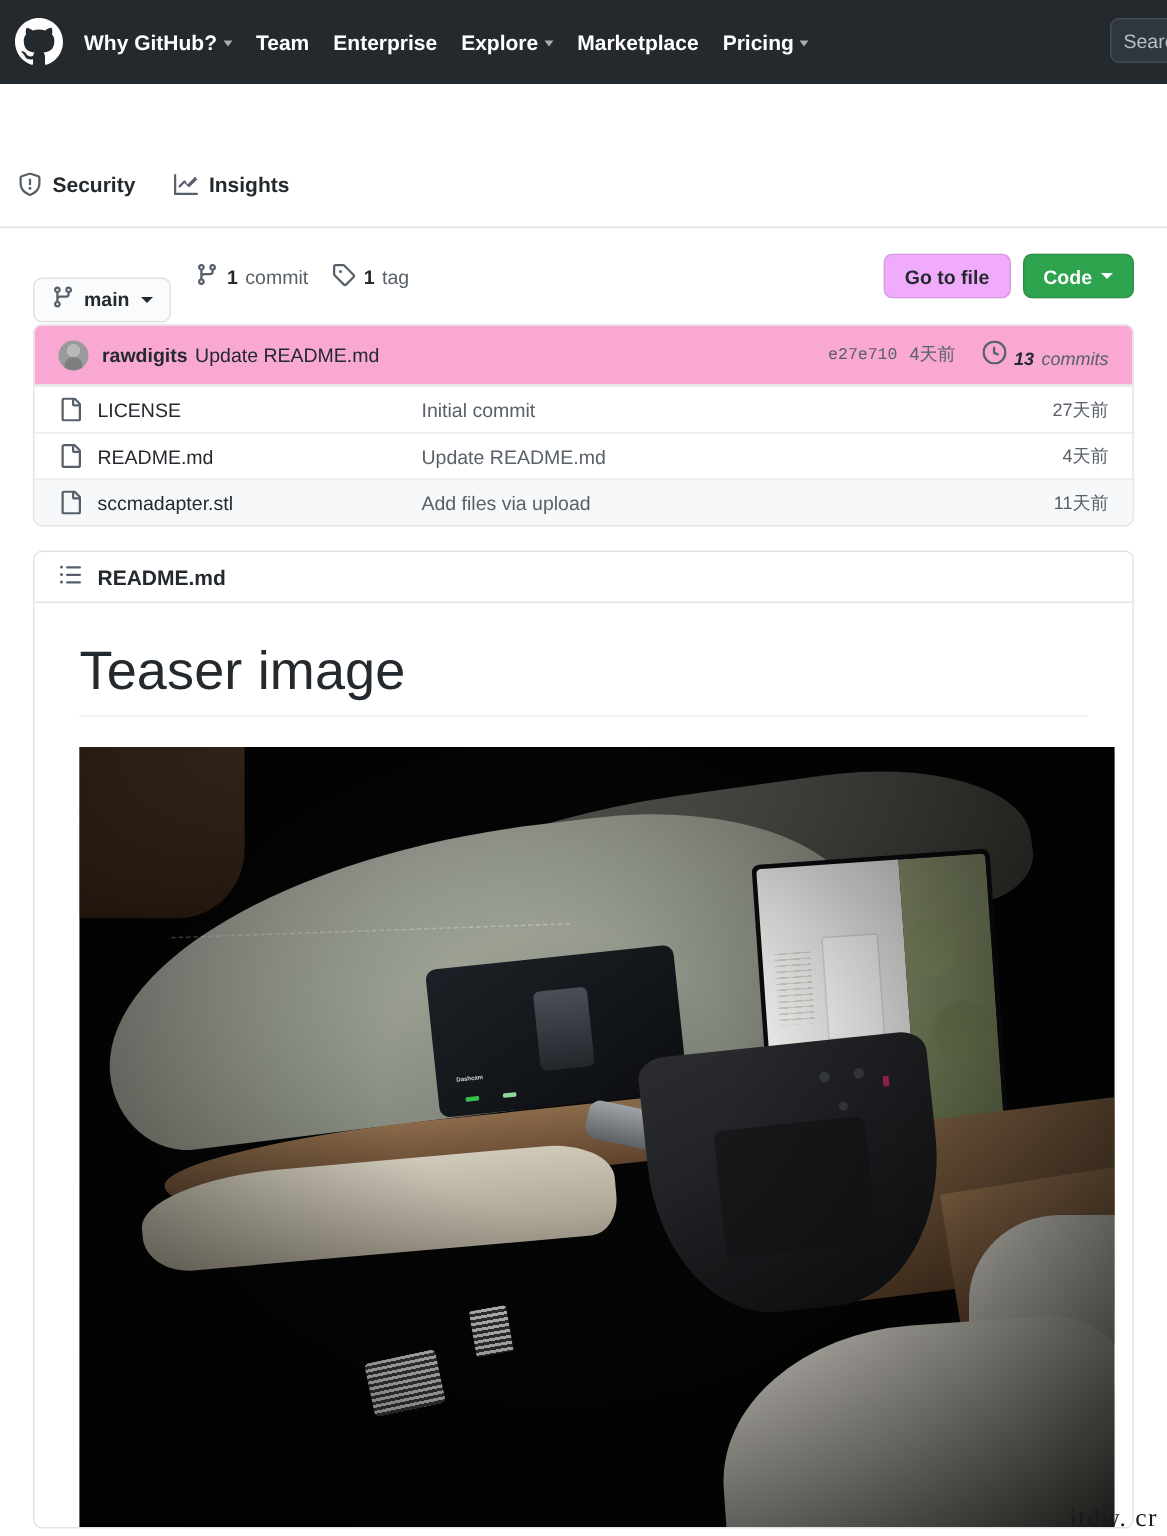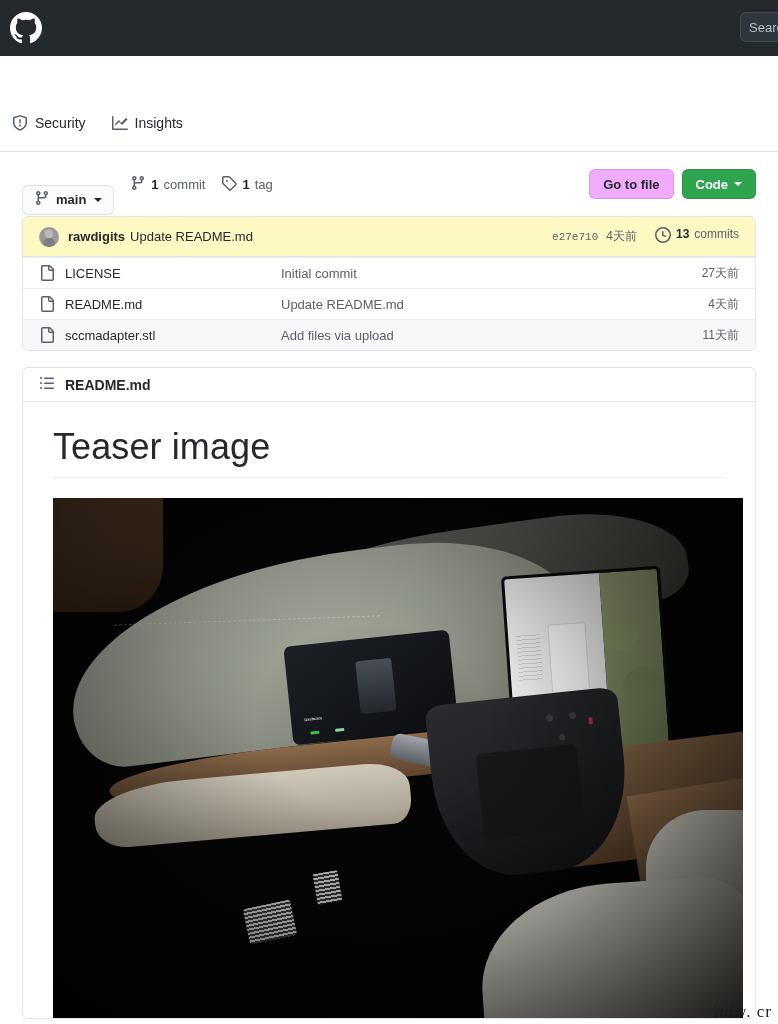--- a/index.html
+++ b/index.html
@@ -63,21 +63,21 @@
     width: 100%;
   }
   .search-input::placeholder { color: #b9bfc5; }
 
   
   .subnav-zone { height: 96px; position: relative; border-bottom: 1px solid #e1e4e8; }
   .subnav {
     position: absolute;
     left: 12px; bottom: 0;
     height: 46px;
-    display: flex; align-items: center; gap: 26px;
+    display: flex; align-items: center; gap: 26px; font-weight: bold;
   }
   .subnav-item {
     display: flex; align-items: center; gap: 7px;
     font-size: 14px; color: #24292e;
     cursor: pointer; padding-bottom: 10px;
   }
   .subnav-item svg { display: block; }
 
   
   .main { padding: 16px 22px 0 22px; }
@@ -141,21 +141,21 @@
 
   
   .filebox {
     border: 1px solid #e1e4e8;
     border-radius: 6px;
     overflow: hidden;
     margin-bottom: 16px;
   }
   .commit-bar {
     display: flex; align-items: center;
-    background: #fef9c3;
+    background: #f9a8d4;
     border-bottom: 1px solid #e1e4e8;
     padding: 0 16px;
     height: 40px;
   }
   .avatar {
     width: 20px; height: 20px;
     border-radius: 50%;
     margin-right: 9px;
     flex: 0 0 auto;
     background: radial-gradient(circle at 50% 34%, #b9b9b9 0 26%, #9a9a9a 27% 100%);
@@ -174,23 +174,23 @@
   .commit-right {
     margin-left: auto;
     display: flex; align-items: center;
   }
   .commit-sha {
     font-family: "Liberation Mono", monospace;
     font-size: 11px; color: #586069; cursor: pointer;
   }
   .commit-time { font-size: 12px; color: #586069; margin-left: 8px; }
   .commits-count {
-    display: flex; align-items: flex-start; gap: 5px;
+    display: flex; align-items: flex-end; gap: 5px;
     font-size: 12px; color: #586069;
-    margin-left: 18px; cursor: pointer;
+    margin-left: 18px; cursor: pointer; font-style: italic;
   }
   .commits-count b { color: #24292e; font-weight: bold; }
 
   .file-row {
     display: flex; align-items: center;
     height: 31px;
     padding: 0 16px;
     border-top: 1px solid #eaecef;
     font-size: 13px;
   }
@@ -424,20 +424,43 @@
       <path d="M8 0C3.58 0 0 3.58 0 8c0 3.54 2.29 6.53 5.47 7.59.4.07.55-.17.55-.38
                0-.19-.01-.82-.01-1.49-2.01.37-2.53-.49-2.69-.94-.09-.23-.48-.94-.82-1.13-.28-.15-.68-.52-.01-.53.63-.01
                1.08.58 1.23.82.72 1.21 1.87.87 2.33.66.07-.52.28-.87.51-1.07-1.78-.2-3.64-.89-3.64-3.95
                0-.87.31-1.59.82-2.15-.08-.2-.36-1.02.08-2.12 0 0 .67-.21 2.2.82.64-.18 1.32-.27 2-.27.68 0
                1.36.09 2 .27 1.53-1.04 2.2-.82 2.2-.82.44 1.1.16 1.92.08 2.12.51.56.82 1.27.82 2.15 0
                3.07-1.87 3.75-3.65 3.95.29.25.54.73.54 1.48 0 1.07-.01 1.93-.01 2.2 0
                .21.15.46.55.38A8.012 8.012 0 0 0 16 8c0-4.42-3.58-8-8-8Z"></path>
     </svg>
   </div>
 
+  <div class="topnav">
+    <div class="topnav-item">
+      <span>Why GitHub?</span>
+      <i class="chev"></i>
+    </div>
+    <div class="topnav-item">
+      <span>Team</span>
+    </div>
+    <div class="topnav-item">
+      <span>Enterprise</span>
+    </div>
+    <div class="topnav-item">
+      <span>Explore</span>
+      <i class="chev"></i>
+    </div>
+    <div class="topnav-item">
+      <span>Marketplace</span>
+    </div>
+    <div class="topnav-item">
+      <span>Pricing</span>
+      <i class="chev"></i>
+    </div>
+  </div>
 
   <div class="search-wrap">
     <input class="search-input" type="text" placeholder="Search" style="">
   </div>
 </div>
 
 <div class="subnav-zone">
   <div class="subnav">
     <div class="subnav-item">
       <span>

